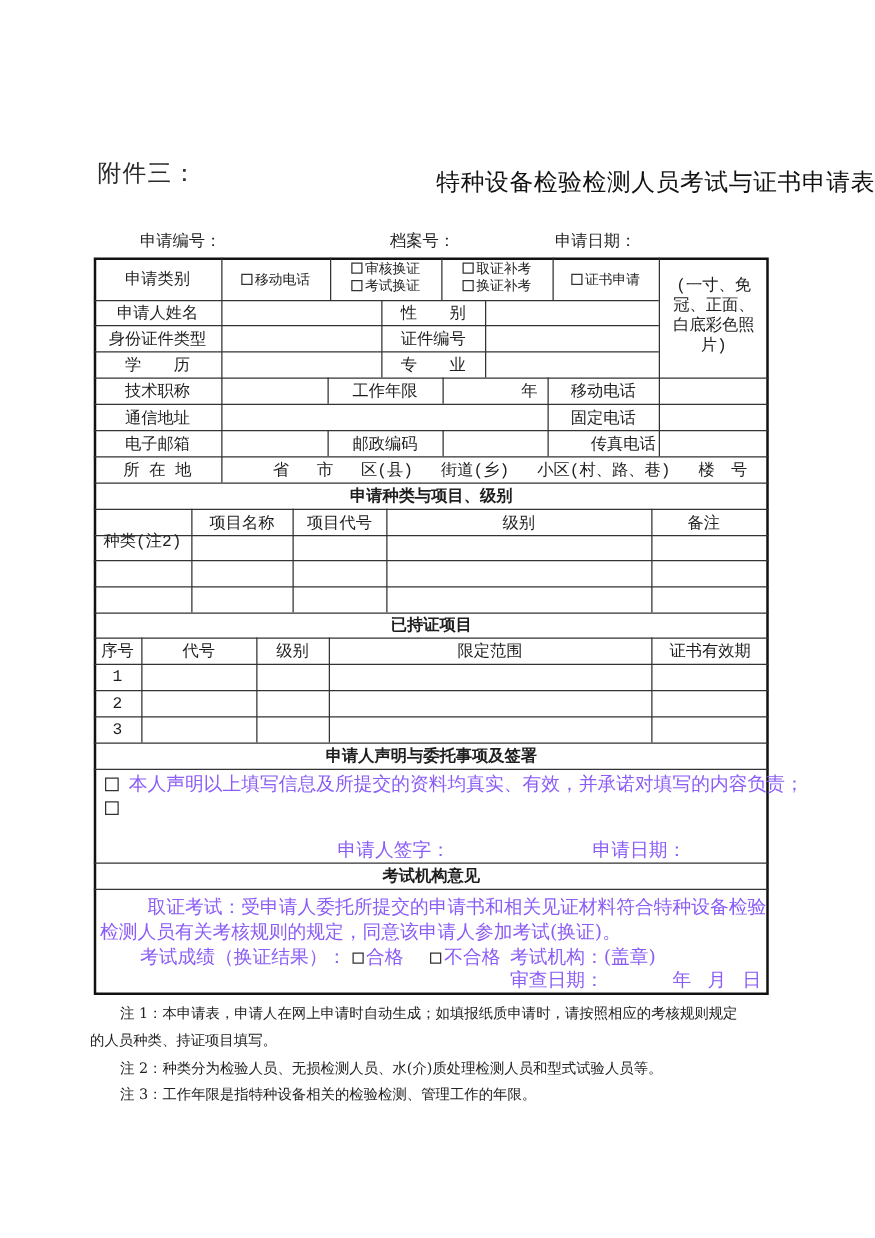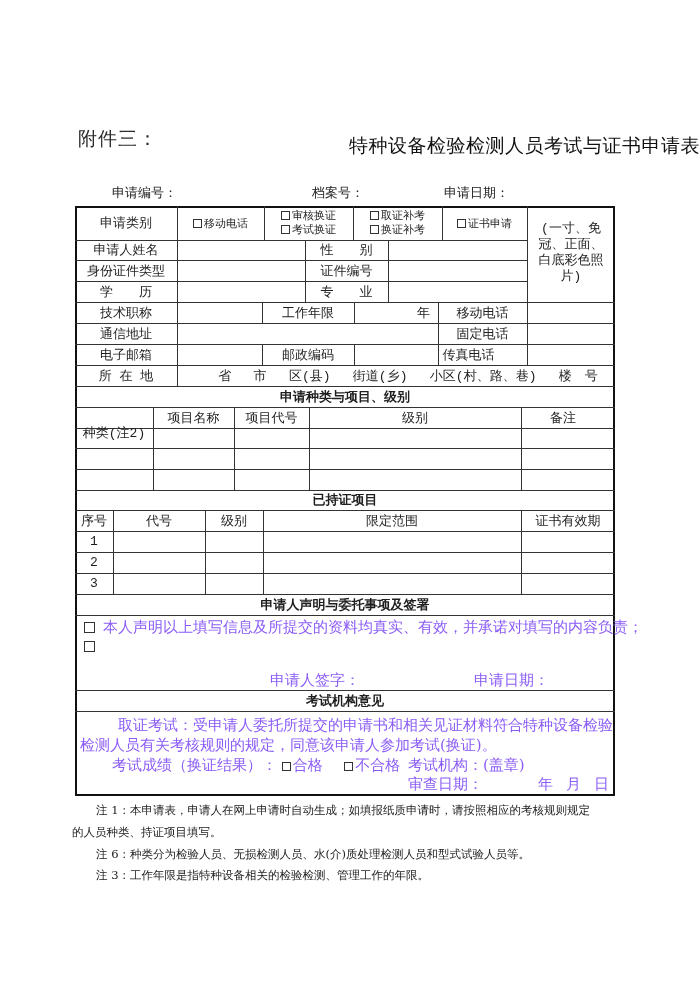--- a/index.html
+++ b/index.html
@@ -131,21 +131,21 @@
 
 <div class="cell" style="left:75px;top:323px;width:102px;height:21px">通信地址</div>
 <div class="cell" style="left:177px;top:323px;width:261px;height:21px"></div>
 <div class="cell" style="left:438px;top:323px;width:89px;height:21px">固定电话</div>
 <div class="cell" style="left:527px;top:323px;width:88px;height:21px"></div>
 
 <div class="cell" style="left:75px;top:344px;width:102px;height:21px">电子邮箱</div>
 <div class="cell" style="left:177px;top:344px;width:85px;height:21px"></div>
 <div class="cell" style="left:262px;top:344px;width:92px;height:21px">邮政编码</div>
 <div class="cell" style="left:354px;top:344px;width:84px;height:21px"></div>
-<div class="cell" style="left:424px;top:344px;width:89px;height:21px">传真电话</div>
+<div class="cell" style="left:454px;top:344px;width:89px;height:21px">传真电话</div>
 <div class="cell" style="left:527px;top:344px;width:88px;height:21px"></div>
 
 <div class="cell" style="left:75px;top:365px;width:102px;height:21px">所 在 地</div>
 <div class="cell" style="left:177px;top:365px;width:438px;height:21px;justify-content:space-around;padding:0 6px 0 30px">
   <span>省</span>
   <span>市</span>
   <span>区(县)</span>
   <span>街道(乡)</span>
   <span>小区(村、路、巷)</span>
   <span>楼　号</span>
@@ -194,14 +194,14 @@
   <span><span class="chk"></span><span>不合格</span></span>
 </div>
 <div class="abs decl" style="left:408px;top:756px">考试机构：(盖章)</div>
 <div class="abs decl" style="left:408px;top:775px">审查日期：</div>
 <div class="abs decl" style="left:538px;top:775px">年</div>
 <div class="abs decl" style="left:566px;top:775px">月</div>
 <div class="abs decl" style="left:594px;top:775px">日</div>
 
 <div class="abs note" style="left:96px;top:803px">注 1：本申请表，申请人在网上申请时自动生成；如填报纸质申请时，请按照相应的考核规则规定</div>
 <div class="abs note" style="left:72px;top:825px">的人员种类、持证项目填写。</div>
-<div class="abs note" style="left:96px;top:847px">注 6：种类分为检验人员、无损检测人员、水(介)质处理检测人员和型式试验人员等。</div>
+<div class="abs note" style="left:96px;top:847px">注 2：种类分为检验人员、无损检测人员、水(介)质处理检测人员和型式试验人员等。</div>
 <div class="abs note" style="left:96px;top:868px">注 3：工作年限是指特种设备相关的检验检测、管理工作的年限。</div>
 
 </body></html>

